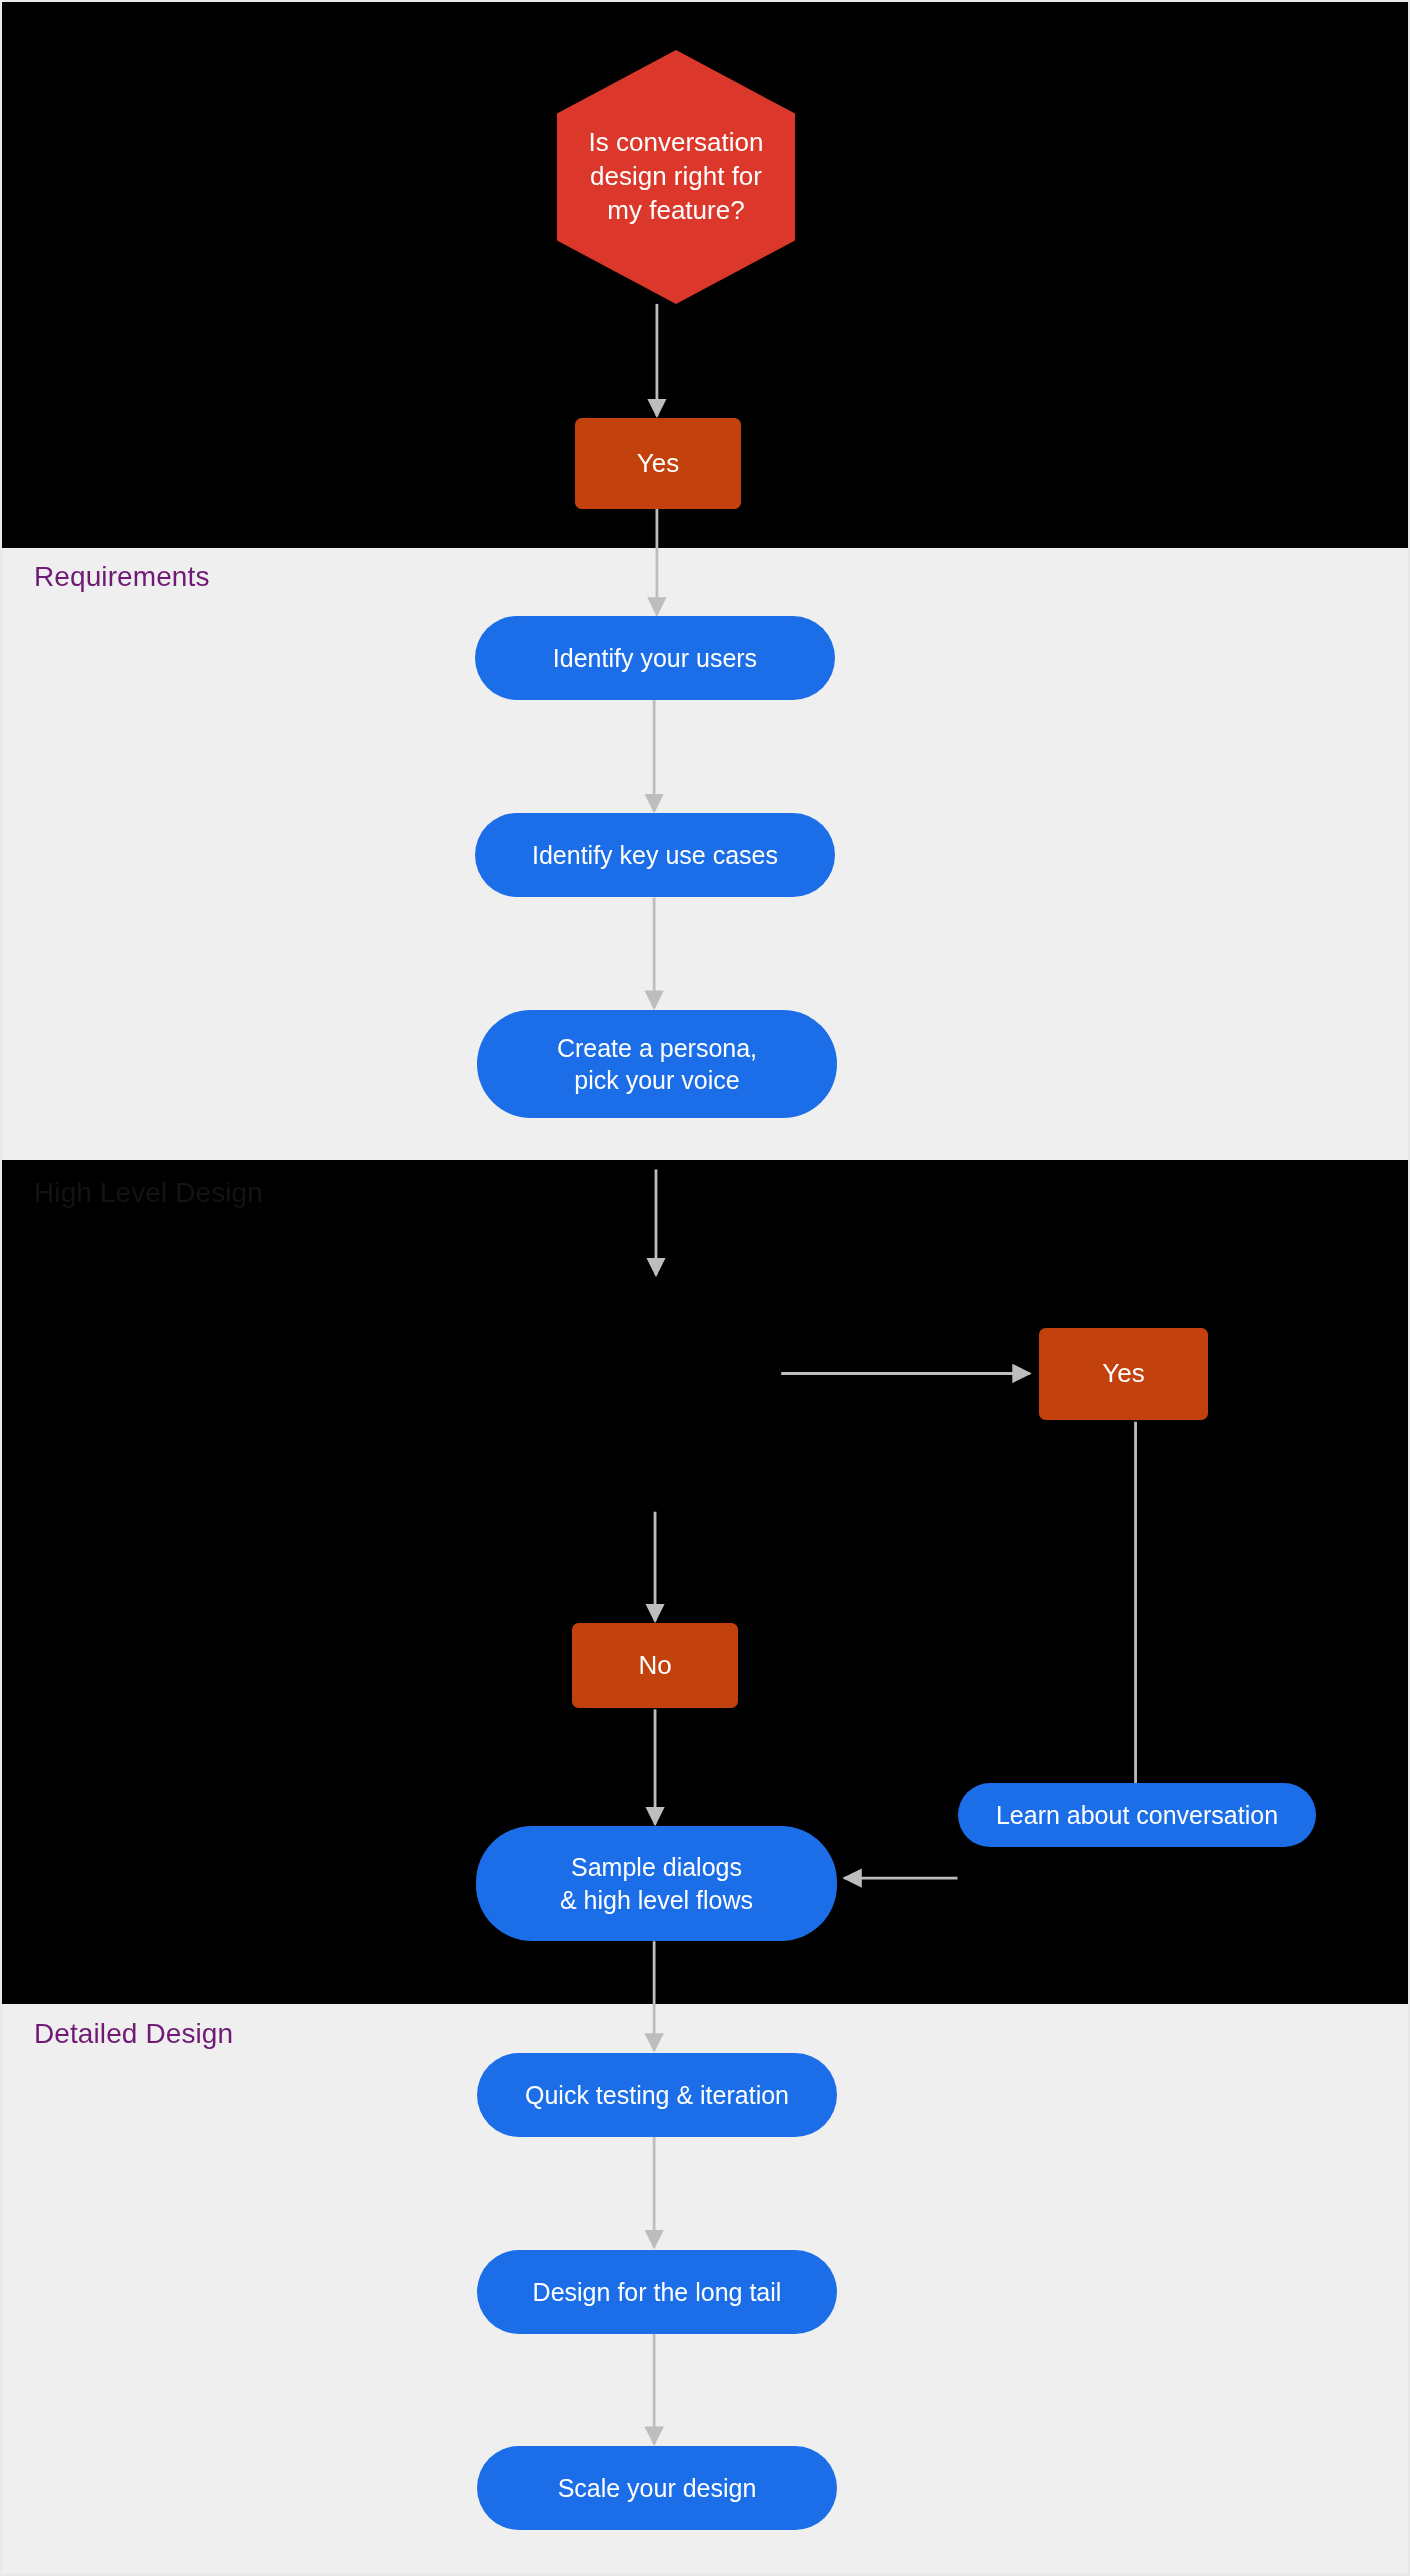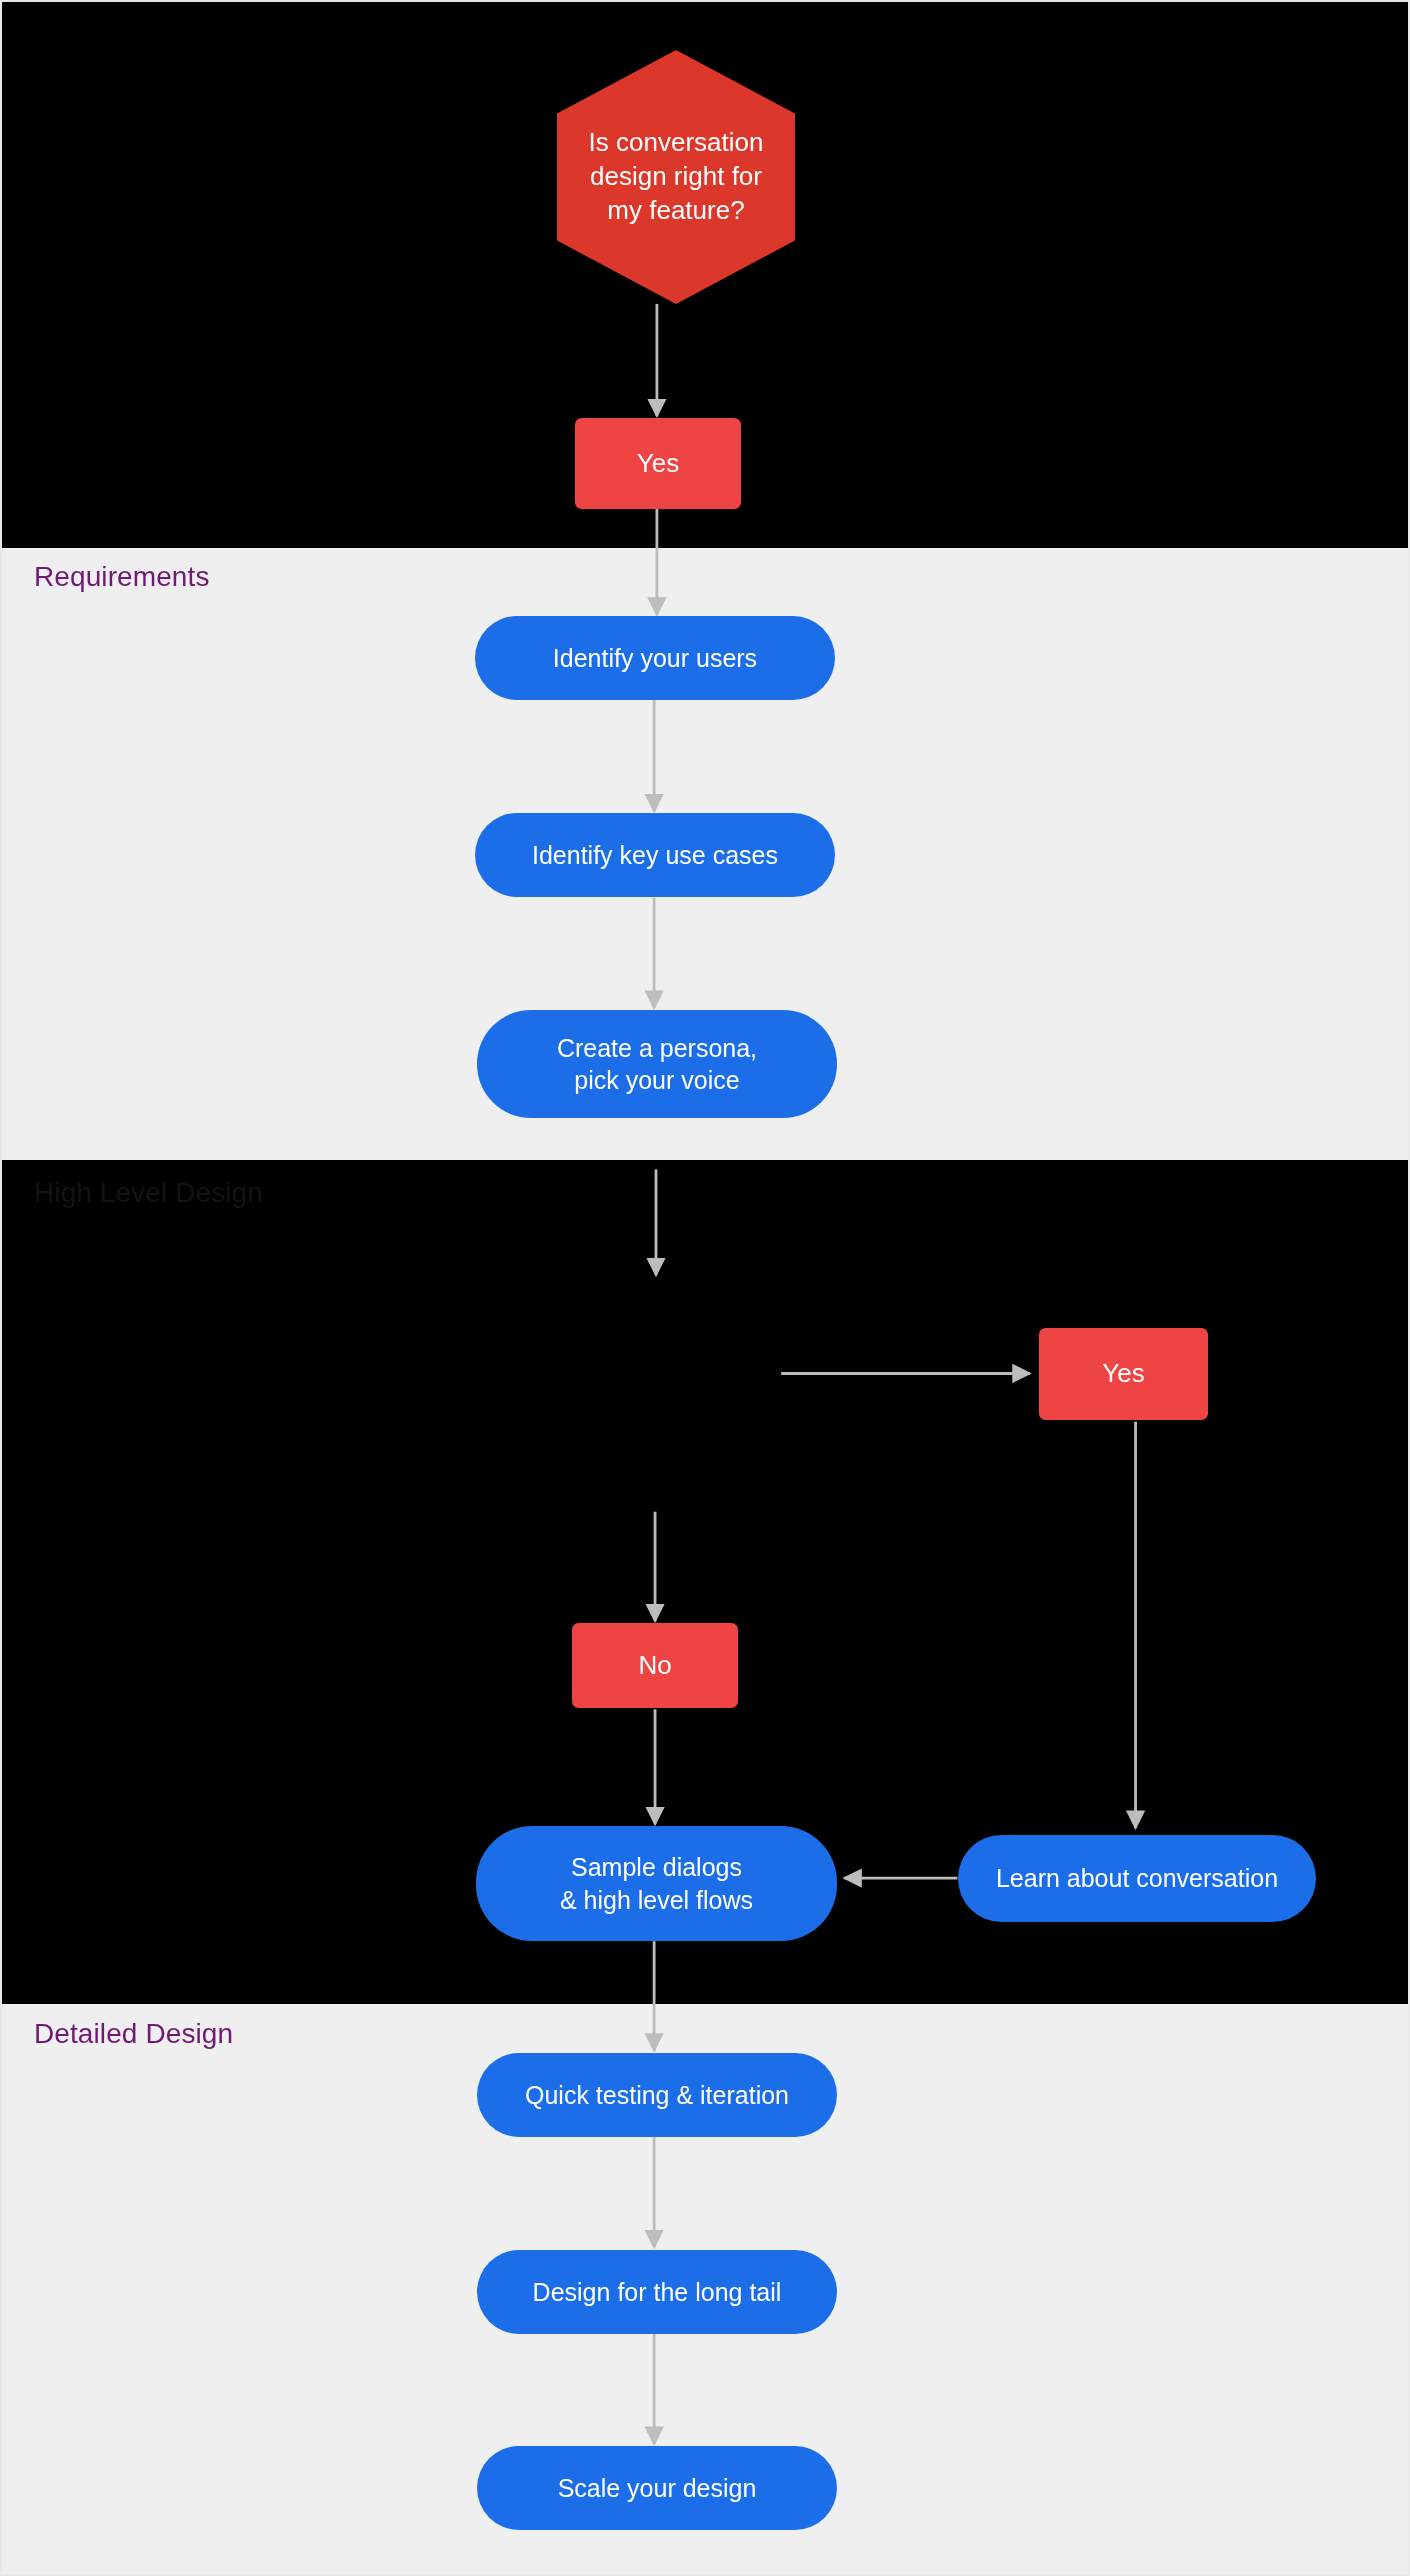--- a/index.html
+++ b/index.html
@@ -59,21 +59,21 @@
     background: #DB372B;
     -webkit-clip-path: polygon(50% 0%, 100% 25%, 100% 75%, 50% 100%, 0% 75%, 0% 25%);
     clip-path: polygon(50% 0%, 100% 25%, 100% 75%, 50% 100%, 0% 75%, 0% 25%);
     font-size: 26px;
     font-weight: 400;
     padding: 0 13px;
   }
 
   
   .chip {
-    background: #ef4444;
+    background: #c2410c;
     border-radius: 6.5px;
     font-size: 26px;
     font-weight: 400;
   }
 
   
   .pill {
     background: #1B6EE8;
     border-radius: 927px;
     font-size: 25px;
@@ -177,21 +177,21 @@
 
 
   <div class="node chip" style="left:1037px; top:1326px; width:169px; height:92px;">
     <span>Yes</span>
   </div>
 
   <div class="node chip" style="left:570px; top:1621px; width:166px; height:85px;">
     <span>No</span>
   </div>
 
-  <div class="node pill" style="left:956px; top:1833px; width:358px; height:87px;">
+  <div class="node pill" style="left:956px; top:1781px; width:358px; height:64px;">
     <span>Learn about conversation</span>
   </div>
 
   <div class="node pill two-line" style="left:474px; top:1824px; width:361px; height:115px;">
     <span>
       <span class="node-label">Sample dialogs</span>
       <span class="node-label">&amp; high level flows</span>
     </span>
   </div>
 

